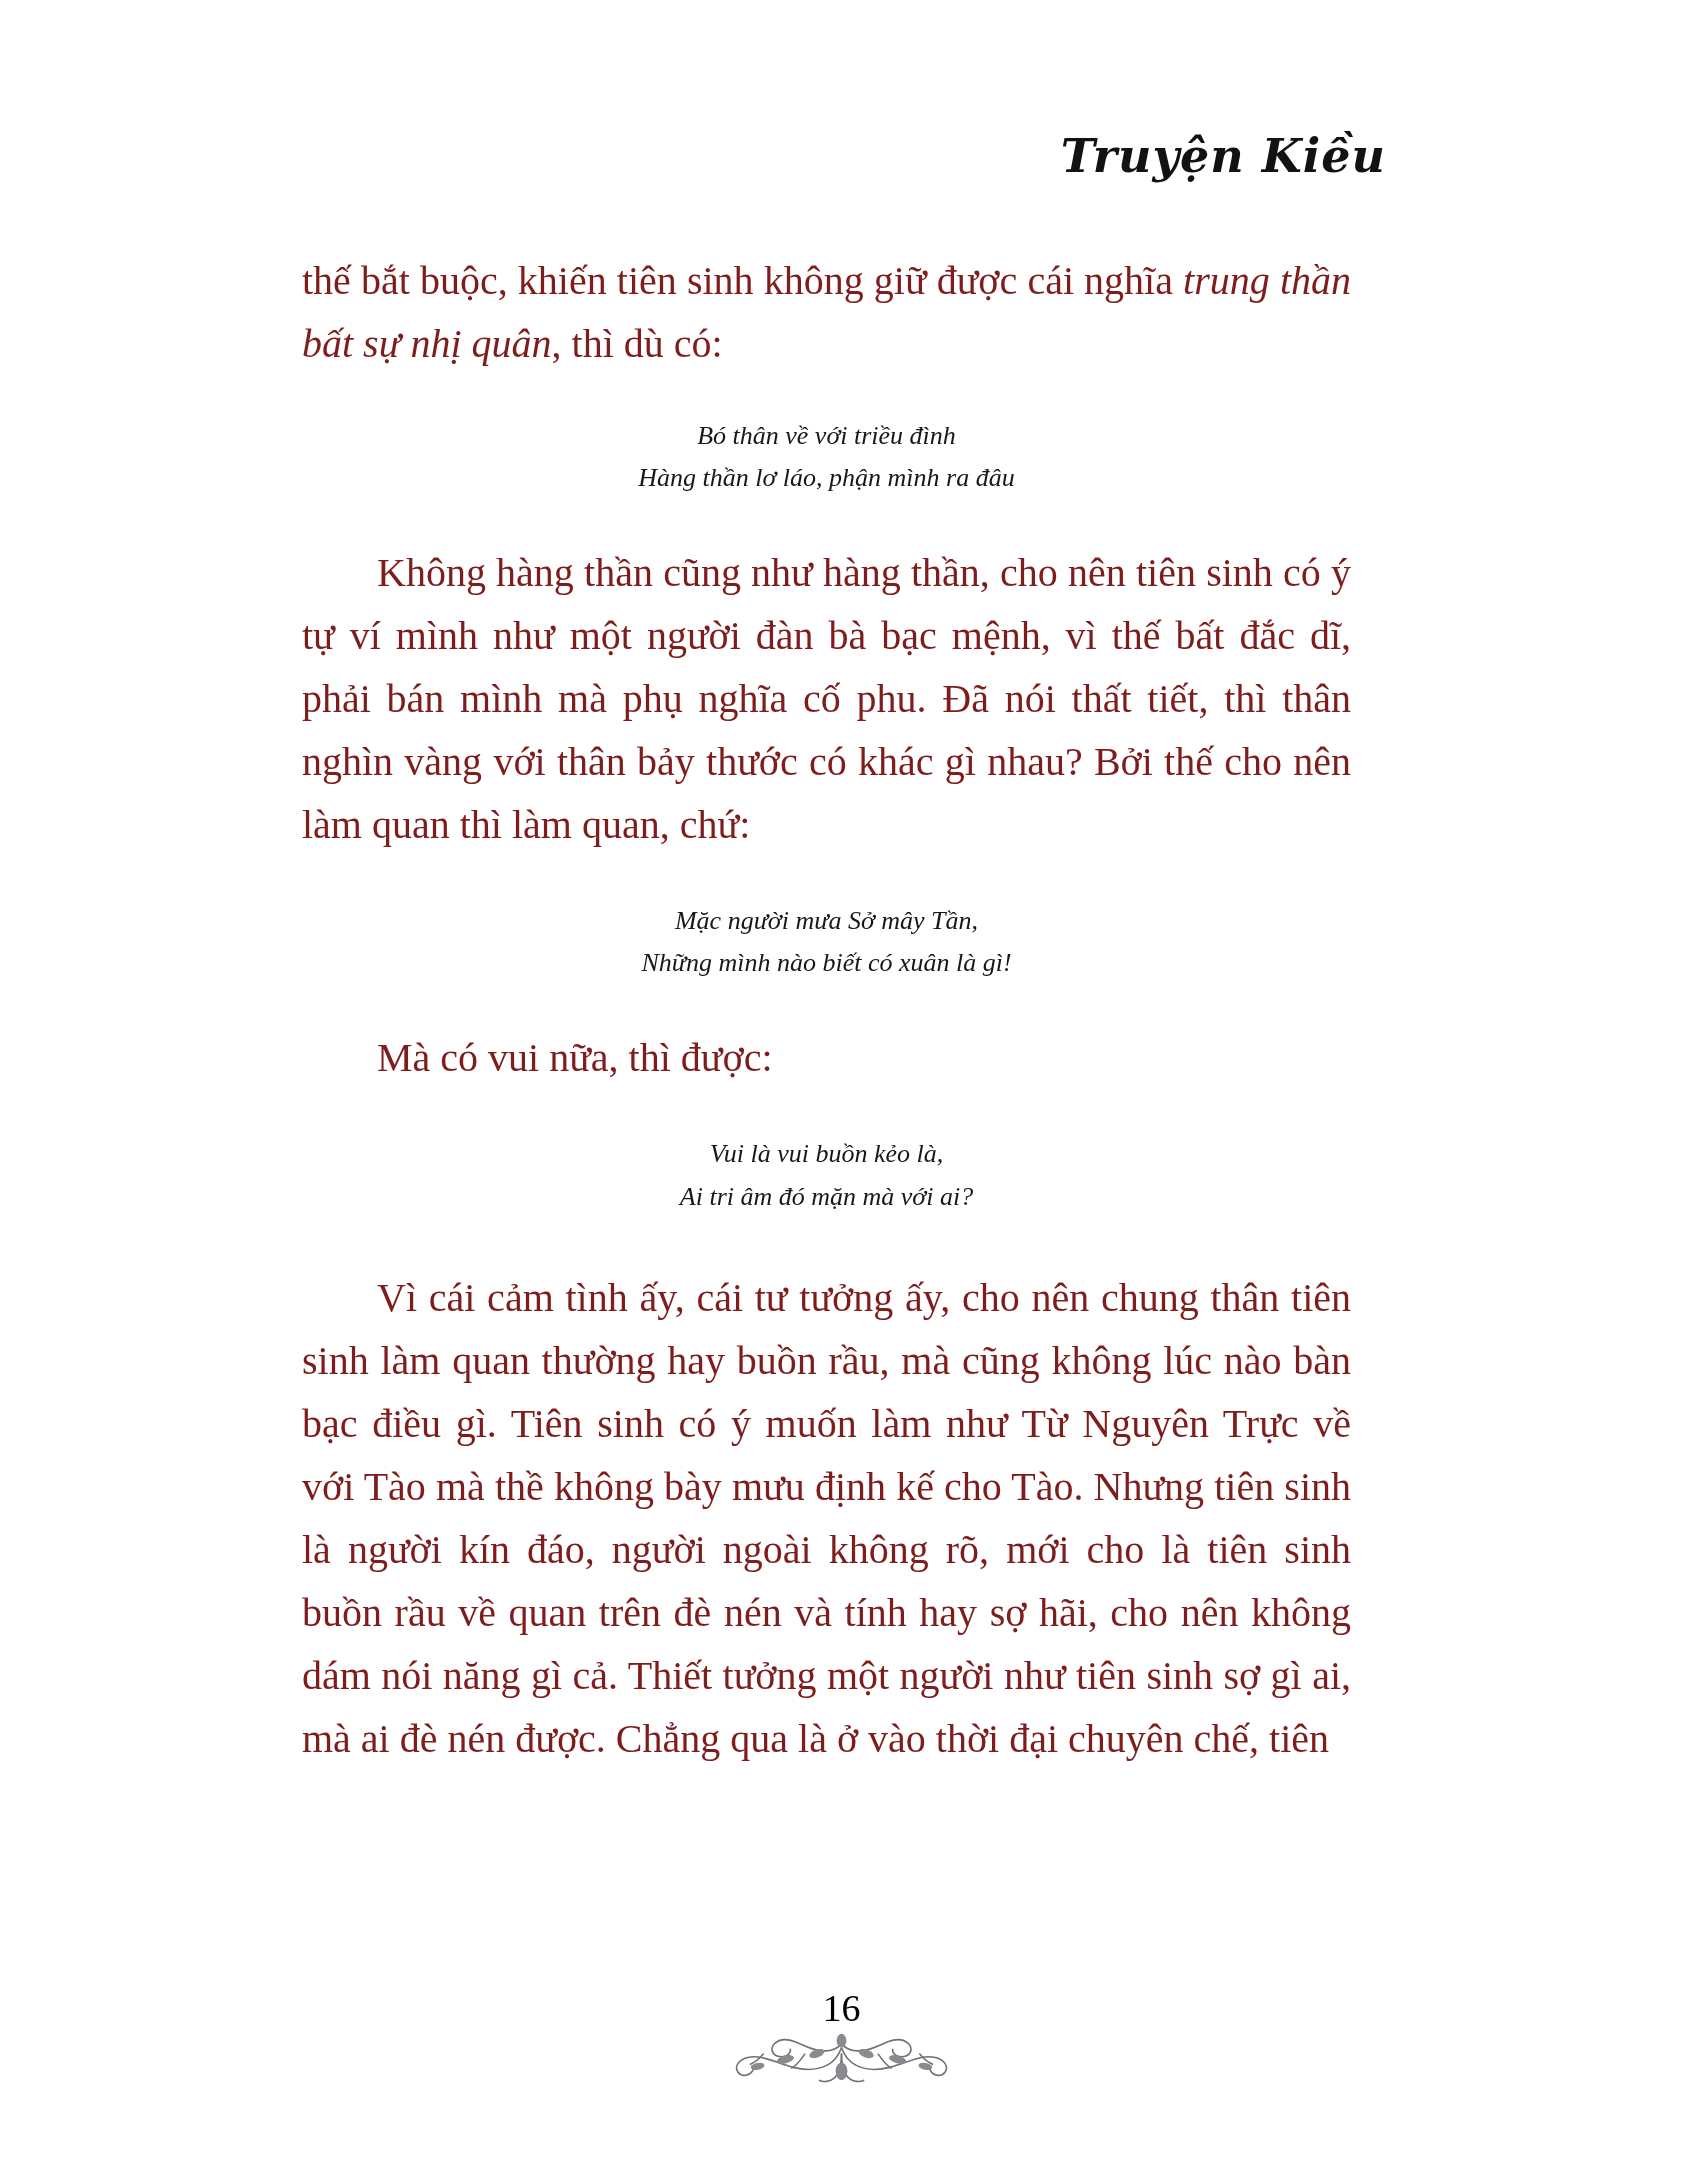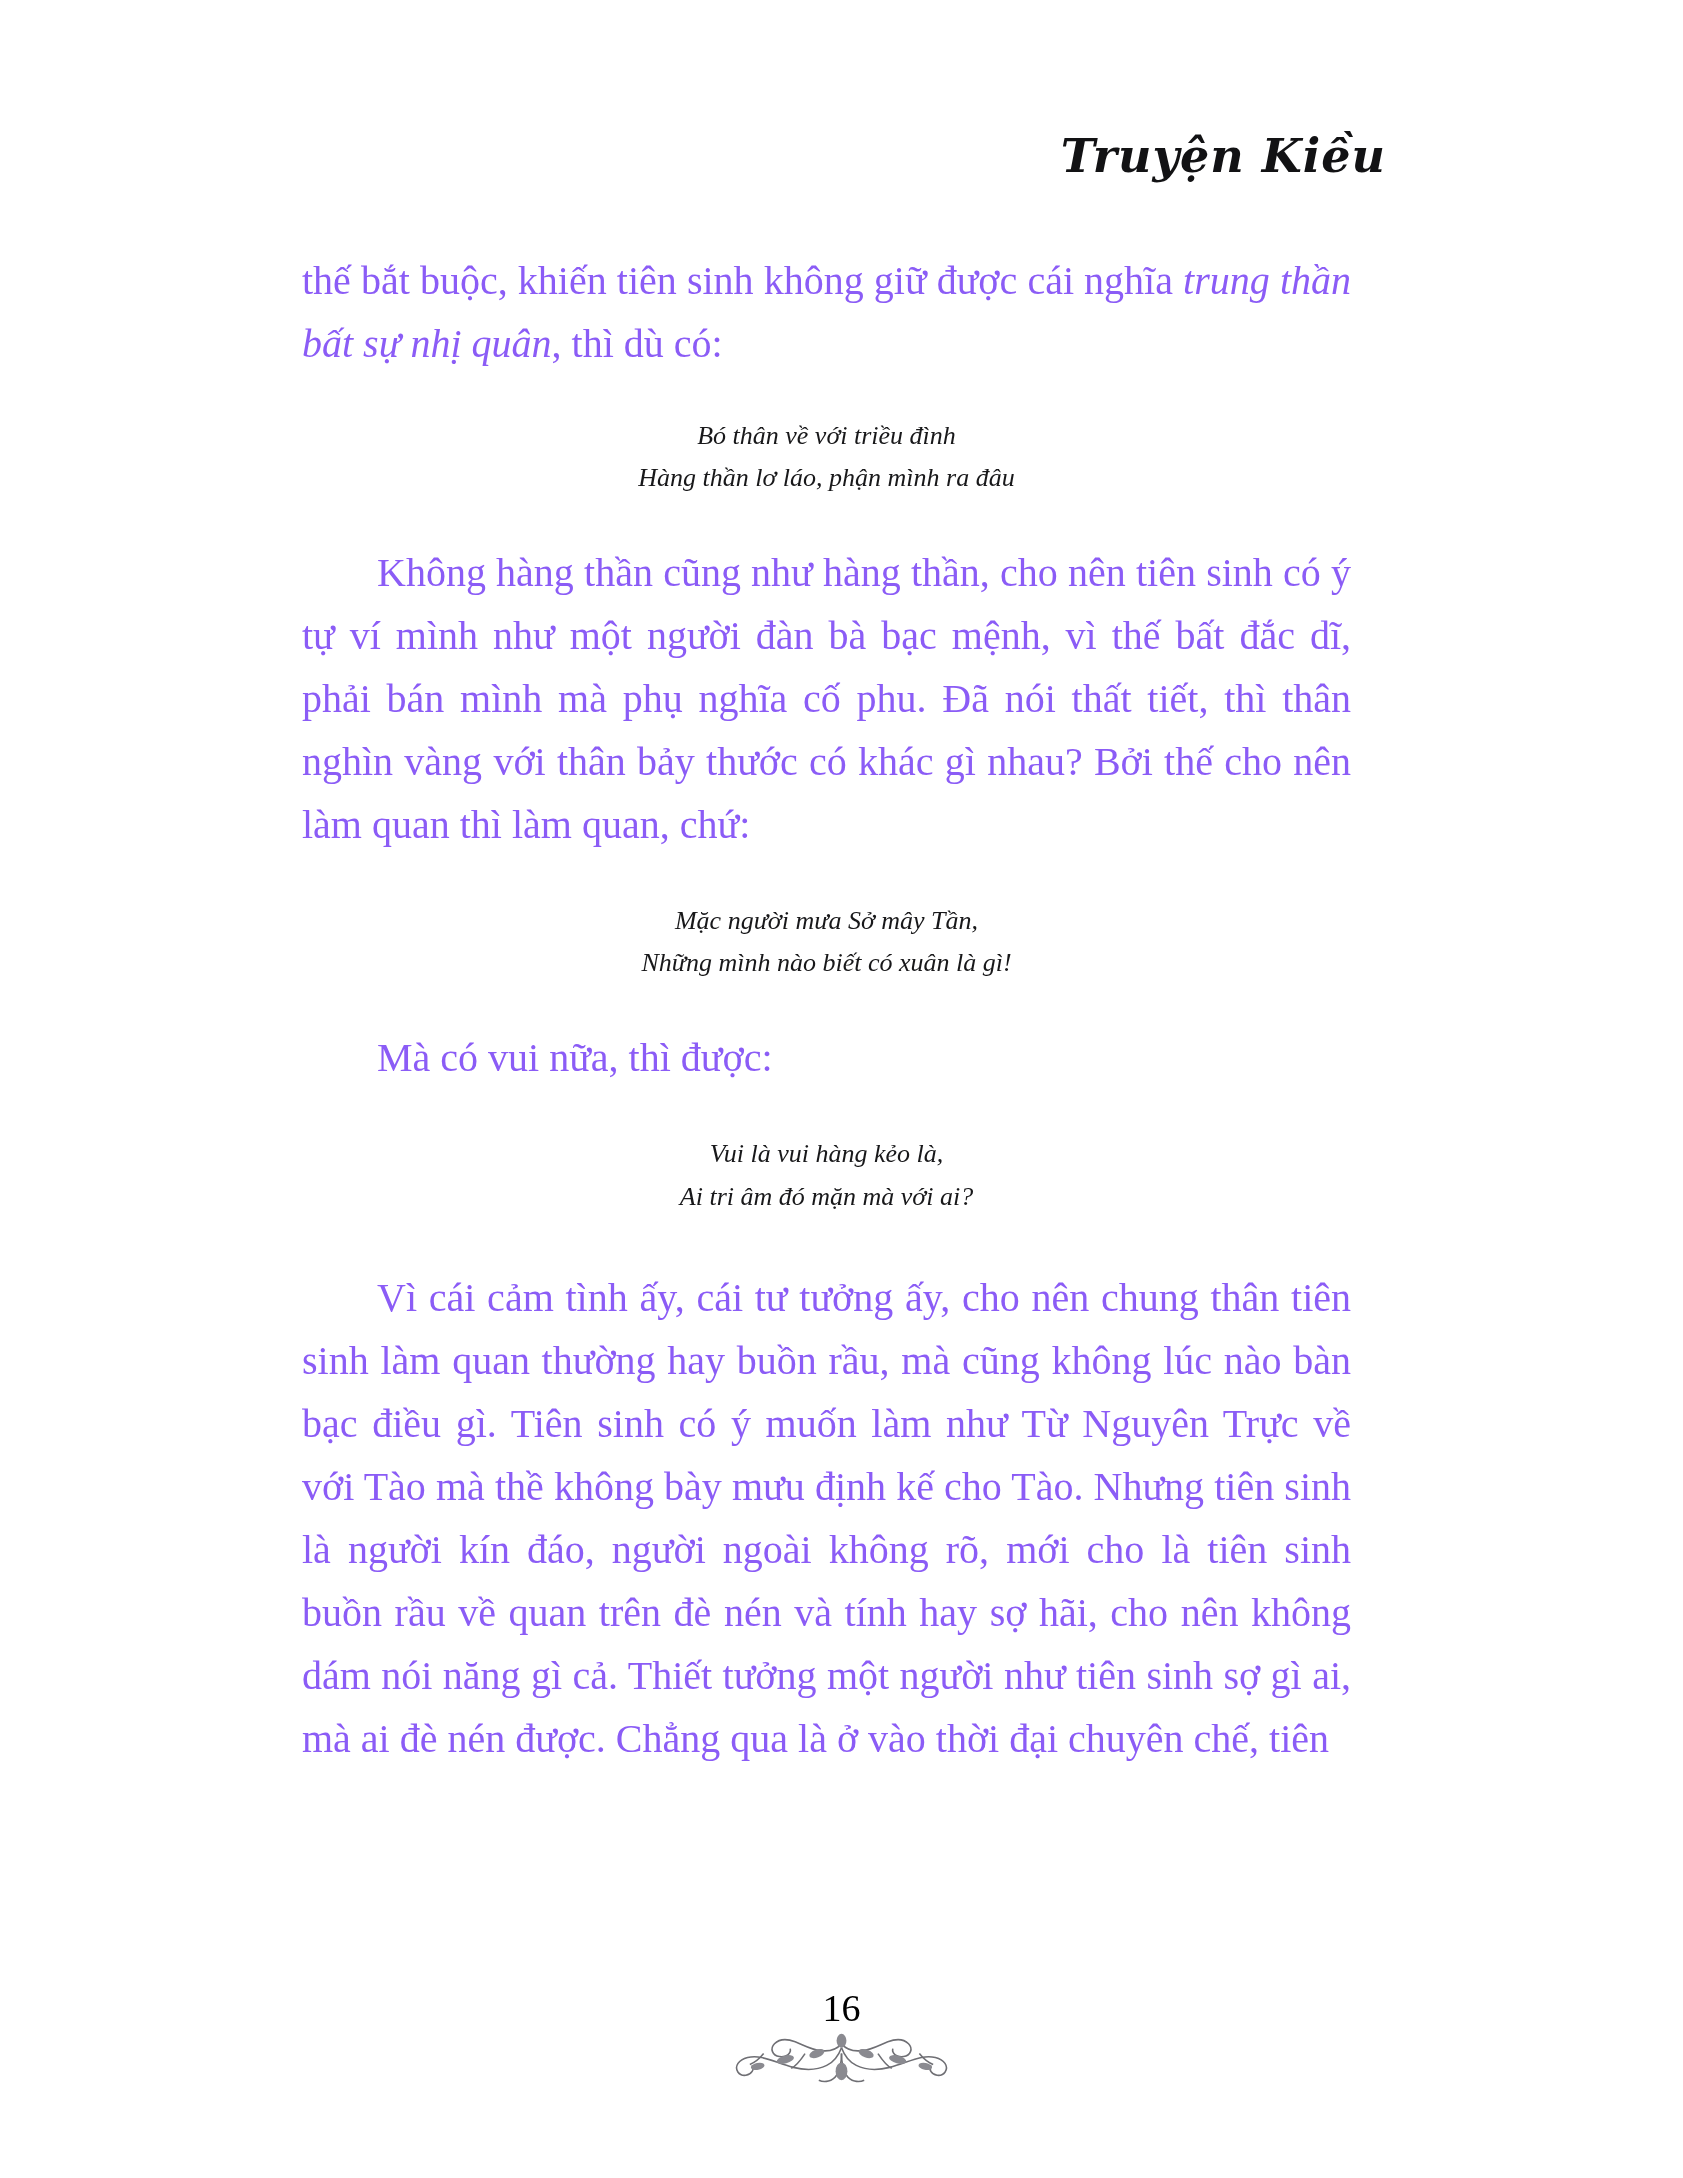--- a/index.html
+++ b/index.html
@@ -37,21 +37,21 @@
     top: 249px;
     left: 302px;
     width: 1049px;
   }
   p.body-para {
     margin: 0 0 0 0;
     font-size: 40px;
     line-height: 1.575;
     text-align: justify;
     text-justify: inter-word;
-    color: #8b5cf6;
+    color: #7f1d1d;
     hyphens: none;
   }
   p.body-para.indent {
     text-indent: 75px;
   }
   .verse-block {
     margin: 34px 0 34px 0;
     text-align: center;
   }
   .verse-line {
@@ -106,21 +106,21 @@
     <p class="body-para indent">Không hàng thần cũng như hàng thần, cho nên tiên sinh có ý tự ví mình như một người đàn bà bạc mệnh, vì thế bất đắc dĩ, phải bán mình mà phụ nghĩa cố phu. Đã nói thất tiết, thì thân nghìn vàng với thân bảy thước có khác gì nhau? Bởi thế cho nên làm quan thì làm quan, chứ:</p>
 
     <div class="verse-block v2">
       <div class="verse-line">Mặc người mưa Sở mây Tần,</div>
       <div class="verse-line">Những mình nào biết có xuân là gì!</div>
     </div>
 
     <p class="body-para indent">Mà có vui nữa, thì được:</p>
 
     <div class="verse-block v3">
-      <div class="verse-line">Vui là vui hàng kẻo là,</div>
+      <div class="verse-line">Vui là vui buồn kẻo là,</div>
       <div class="verse-line">Ai tri âm đó mặn mà với ai?</div>
     </div>
 
     <p class="body-para indent">Vì cái cảm tình ấy, cái tư tưởng ấy, cho nên chung thân tiên sinh làm quan thường hay buồn rầu, mà cũng không lúc nào bàn bạc điều gì. Tiên sinh có ý muốn làm như Từ Nguyên Trực về với Tào mà thề không bày mưu định kế cho Tào. Nhưng tiên sinh là người kín đáo, người ngoài không rõ, mới cho là tiên sinh buồn rầu về quan trên đè nén và tính hay sợ hãi, cho nên không dám nói năng gì cả. Thiết tưởng một người như tiên sinh sợ gì ai, mà ai đè nén được. Chẳng qua là ở vào thời đại chuyên chế, tiên</p>
 
   </div>
 
   <div class="footer">
     <div class="page-number">16</div>
     <svg class="ornament" viewBox="0 0 290 70">

